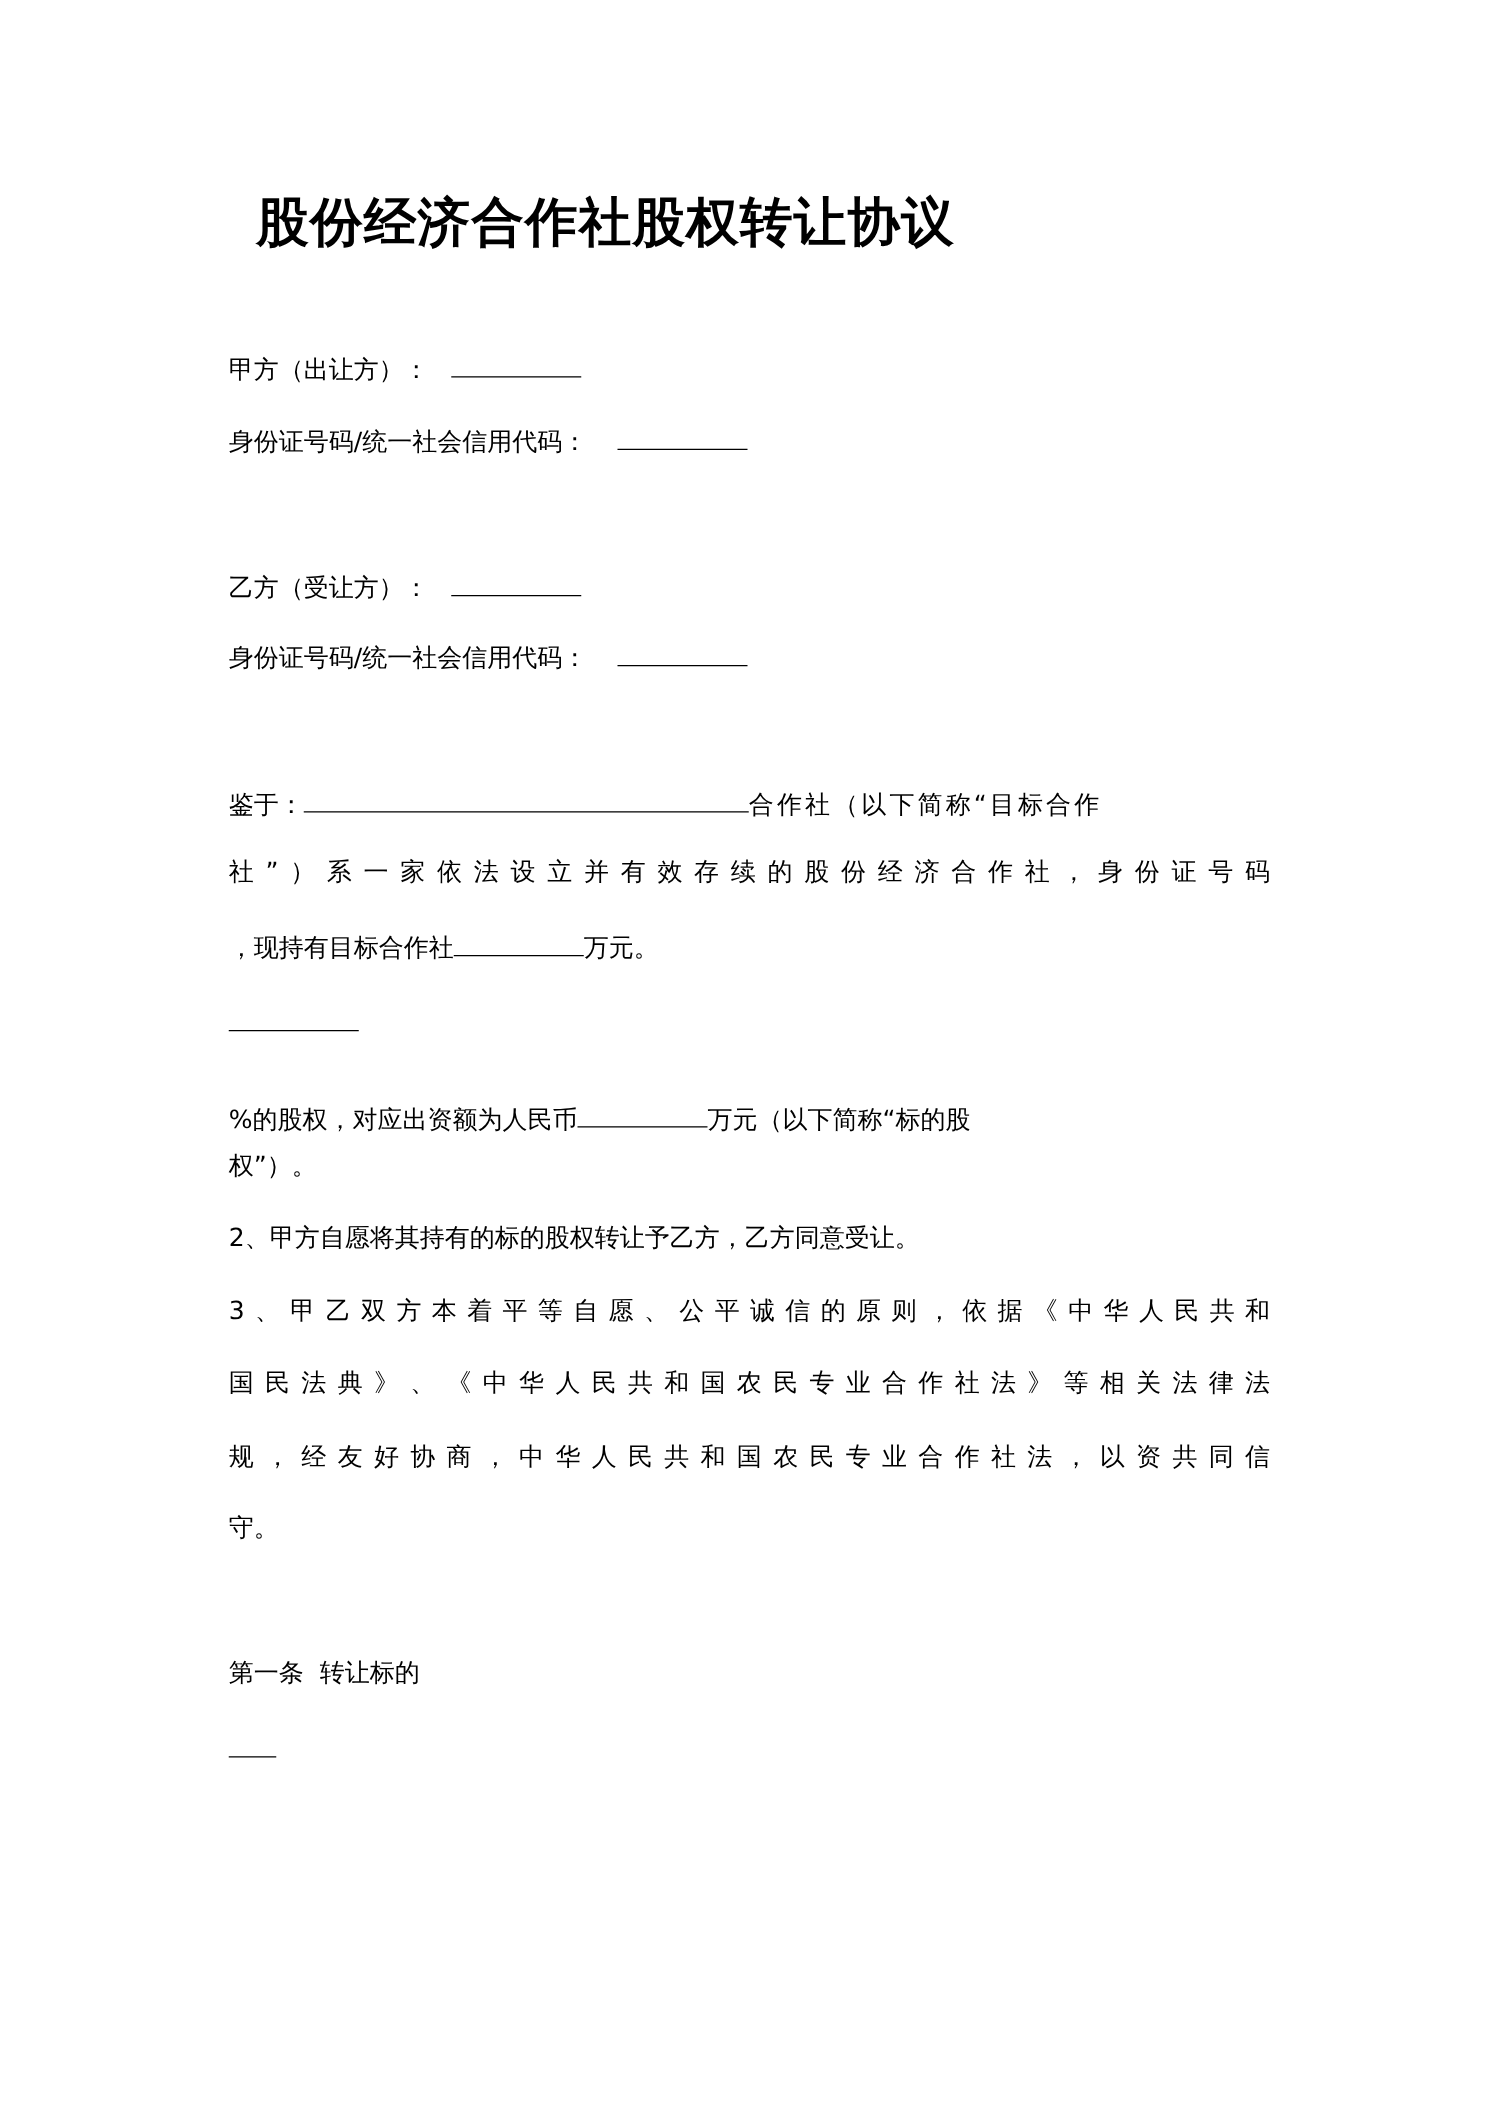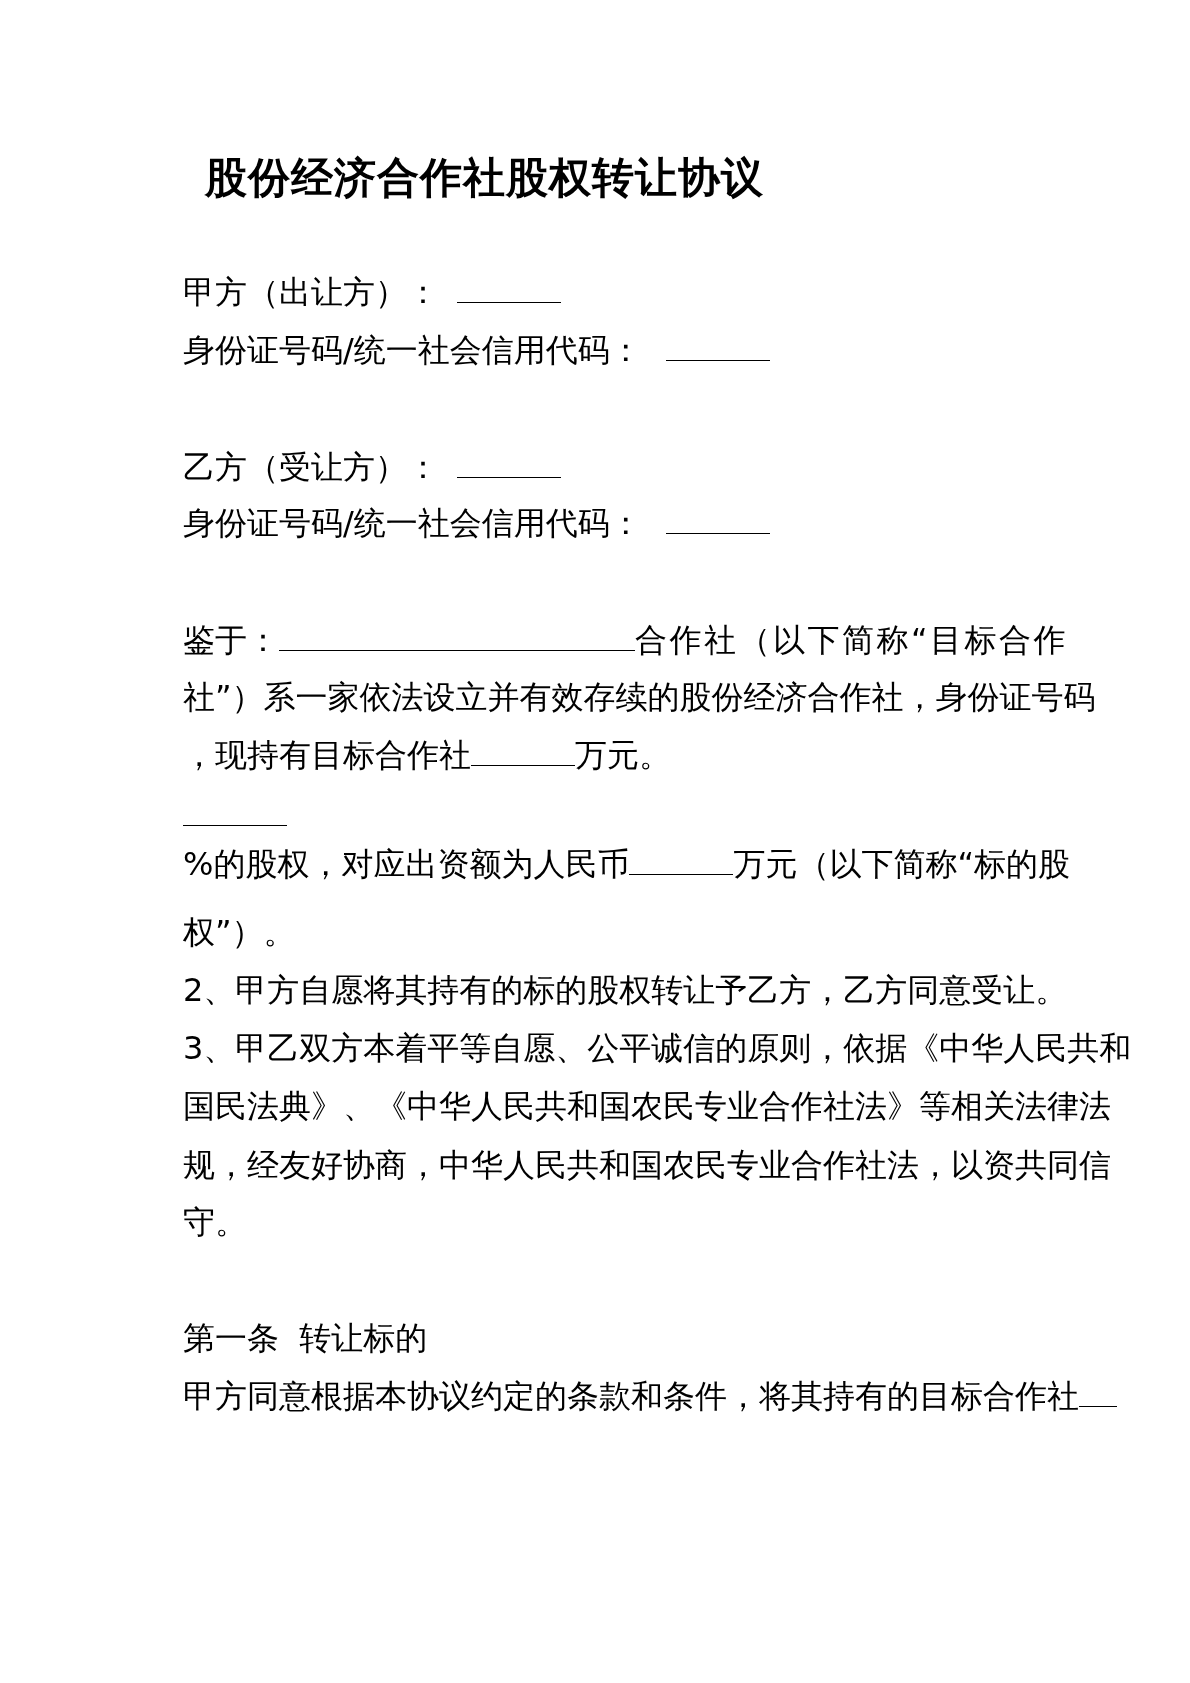--- a/index.html
+++ b/index.html
@@ -1,21 +1,21 @@
 <!DOCTYPE html>
 <html><head>
 <meta charset="utf-8">
 <style>
   html, body { margin:0; padding:0; background:#ffffff; }
   body { width:1190px; height:1683px; position:relative; overflow:hidden;
          font-family:"DejaVu Sans","Liberation Sans",sans-serif; color:#000; }
   .title { position:absolute; left:0; width:969px; top:150px; text-align:center;
            font-family:"DejaVu Serif","Liberation Serif",serif; font-weight:bold;
            font-size:42px; letter-spacing:1px; }
-  .line { position:absolute; left:183px; font-size:32px; line-height:34px; white-space:nowrap; }
+  .line { position:absolute; left:183px; font-size:20px; line-height:34px; white-space:nowrap; }
   .full { width:833px; text-align:justify; text-align-last:justify; }
   .blank { display:inline-block; border-bottom:1.5px solid #000; height:26px; vertical-align:baseline; }
   .gap { display:inline-block; }
 </style>
 </head>
 <body>
 
 <div class="title">股份经济合作社股权转让协议</div>
 
 <div class="line" style="top:275px;">
@@ -36,28 +36,28 @@
   <span>鉴于：</span><span class="blank" style="width:356px"></span><span style="letter-spacing:2.5px">合作社（以下简称“目标合作</span>
 </div>
 <div class="line full" style="top:680px;">社”）系一家依法设立并有效存续的股份经济合作社，身份证号码</div>
 <div class="line" style="top:738px;">
   <span>，现持有目标合作社</span><span class="blank" style="width:104px"></span><span>万元。</span>
 </div>
 
 <div class="line" style="top:798px;">
   <span class="blank" style="width:104px"></span>
 </div>
-<div class="line" style="top:847px;">
+<div class="line" style="top:875px;">
   <span>%的股权，对应出资额为人民币</span><span class="blank" style="width:104px"></span><span>万元（以下简称“标的股</span>
 </div>
 <div class="line" style="top:915px;">权”）。</div>
 
 <div class="line" style="top:973px;">2、甲方自愿将其持有的标的股权转让予乙方，乙方同意受让。</div>
 
 <div class="line full" style="top:1031px;">3、甲乙双方本着平等自愿、公平诚信的原则，依据《中华人民共和</div>
 <div class="line full" style="top:1089px;">国民法典》、《中华人民共和国农民专业合作社法》等相关法律法</div>
 <div class="line full" style="top:1148px;">规，经友好协商，中华人民共和国农民专业合作社法，以资共同信</div>
 <div class="line" style="top:1205px;">守。</div>
 
 <div class="line" style="top:1321px; white-space:pre;">第一条  转让标的</div>
 <div class="line" style="top:1379px;">
-  <span>甲方同意根据本协议约定的条款和条件，将其持有的目标合作社</span><span class="blank" style="width:38px"></span>
+  <span class="blank" style="width:38px"></span>
 </div>
 
 </body></html>

